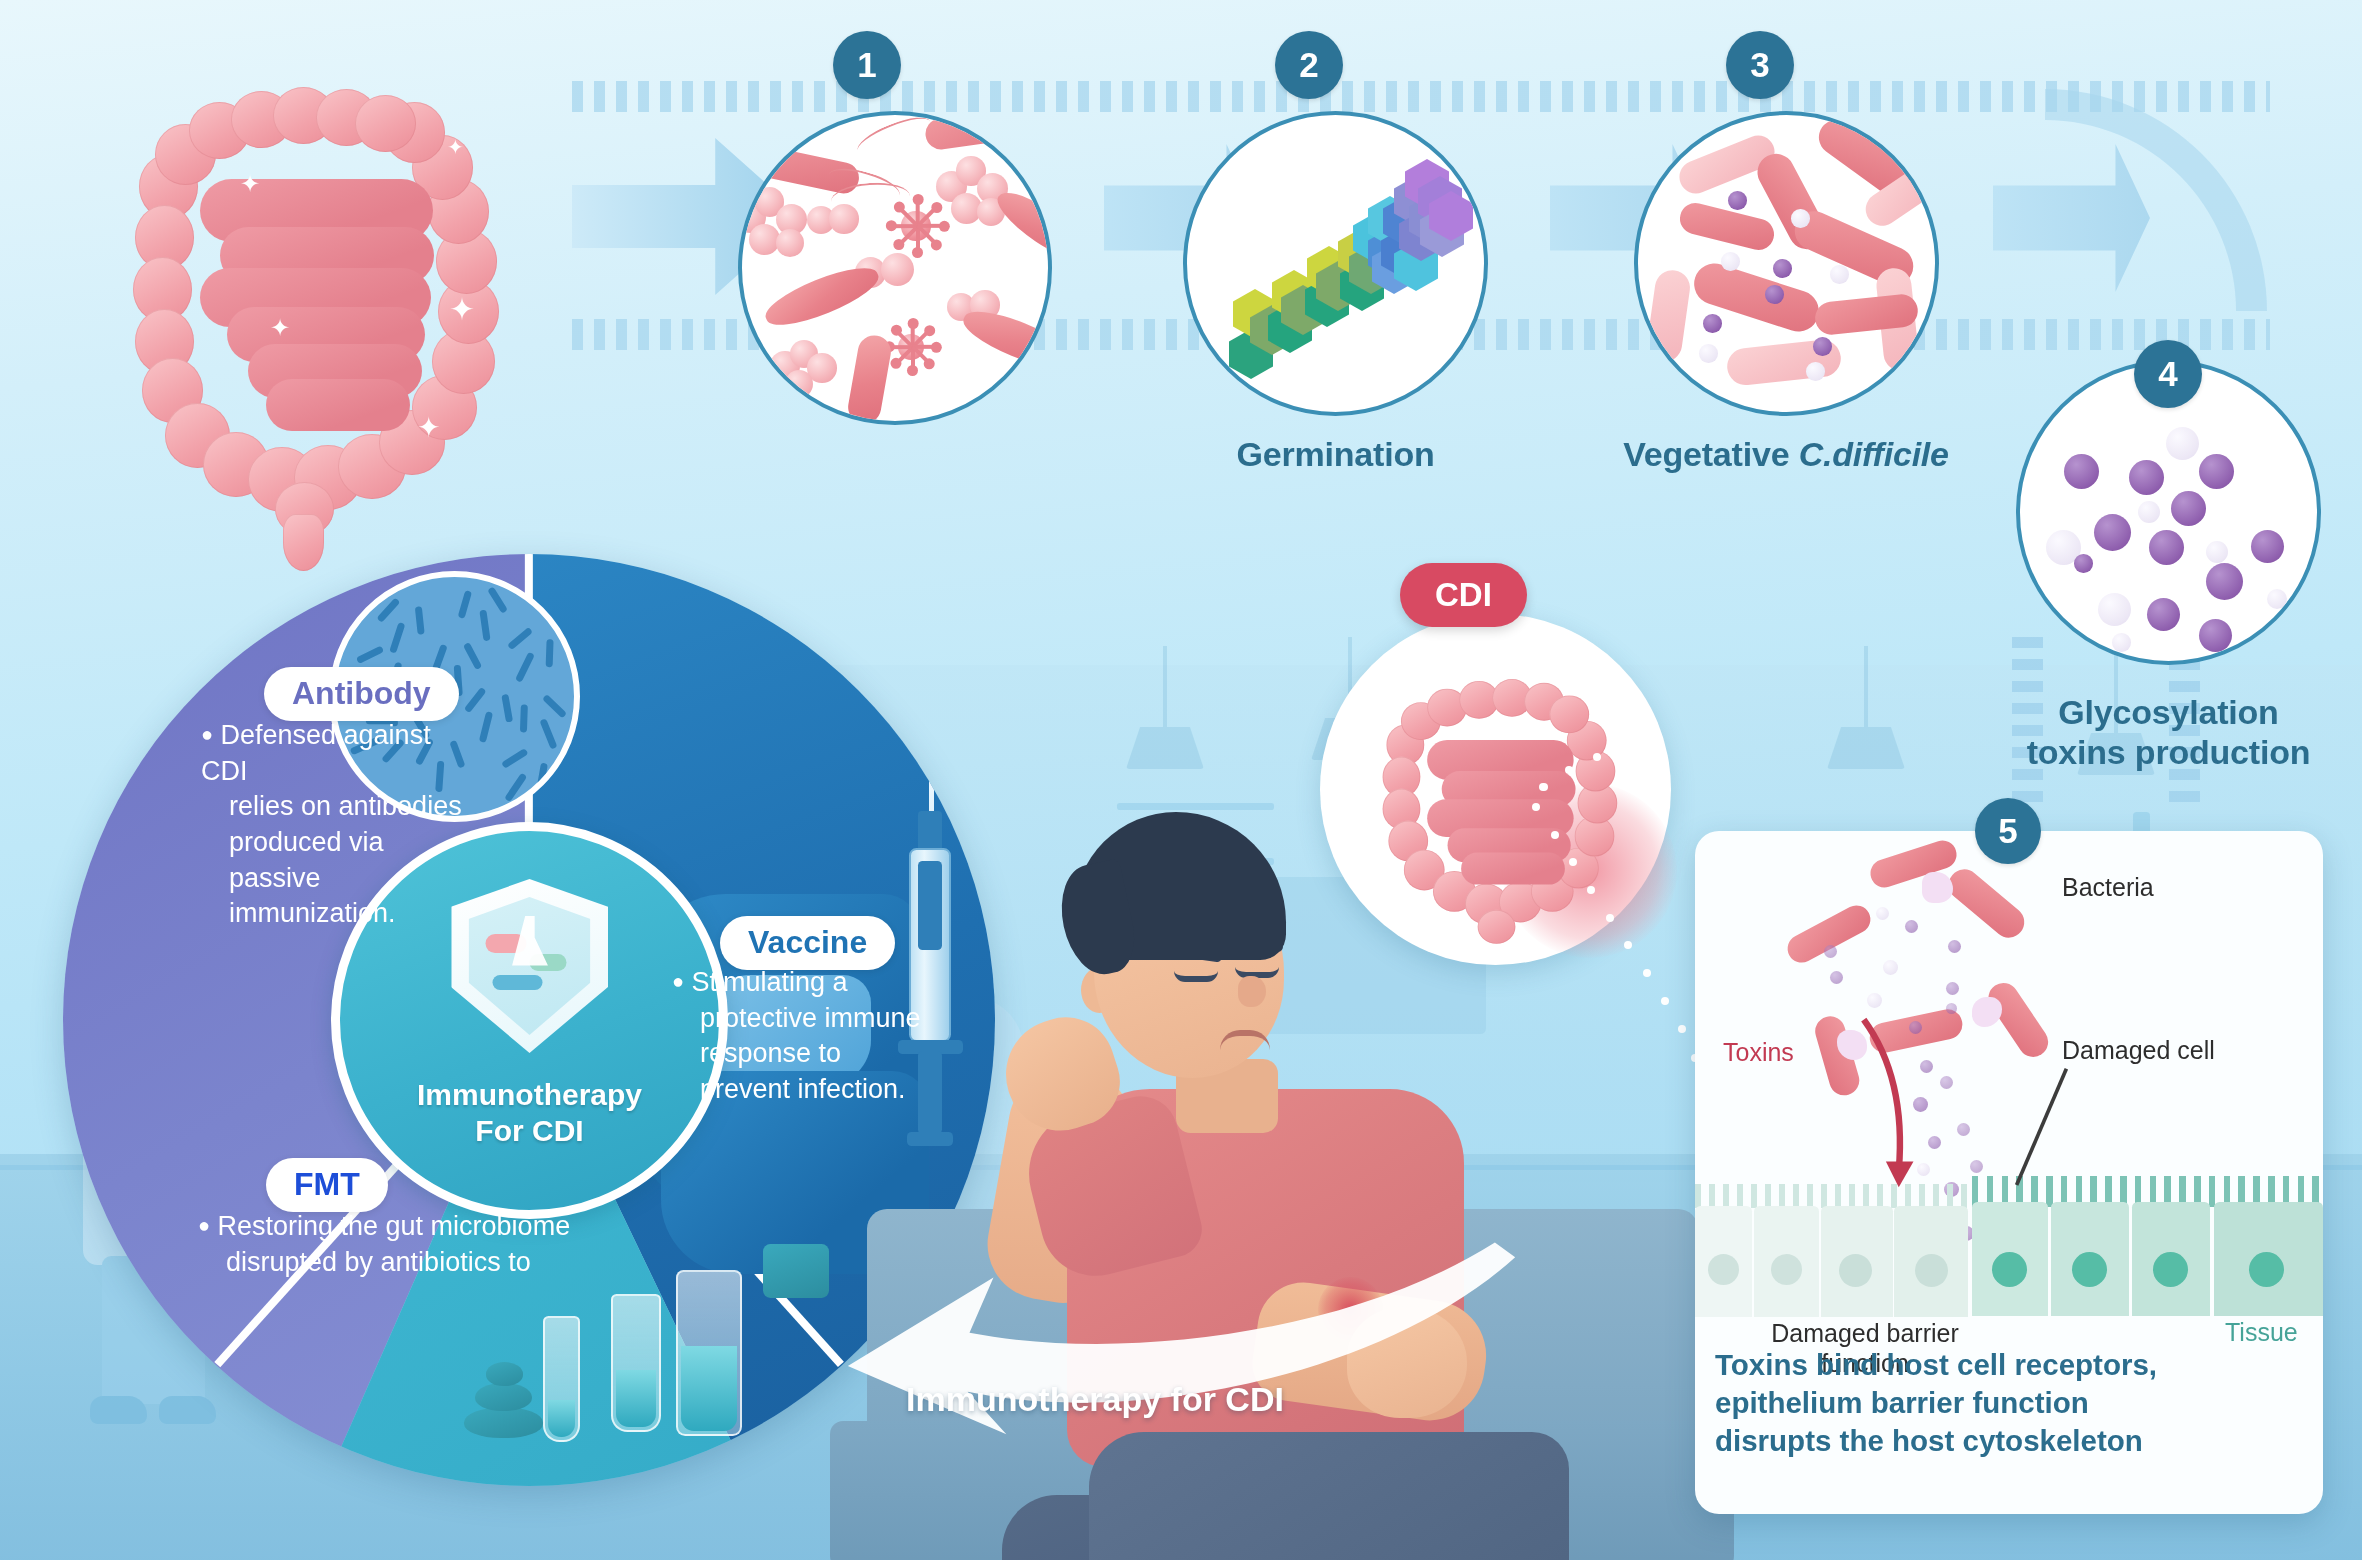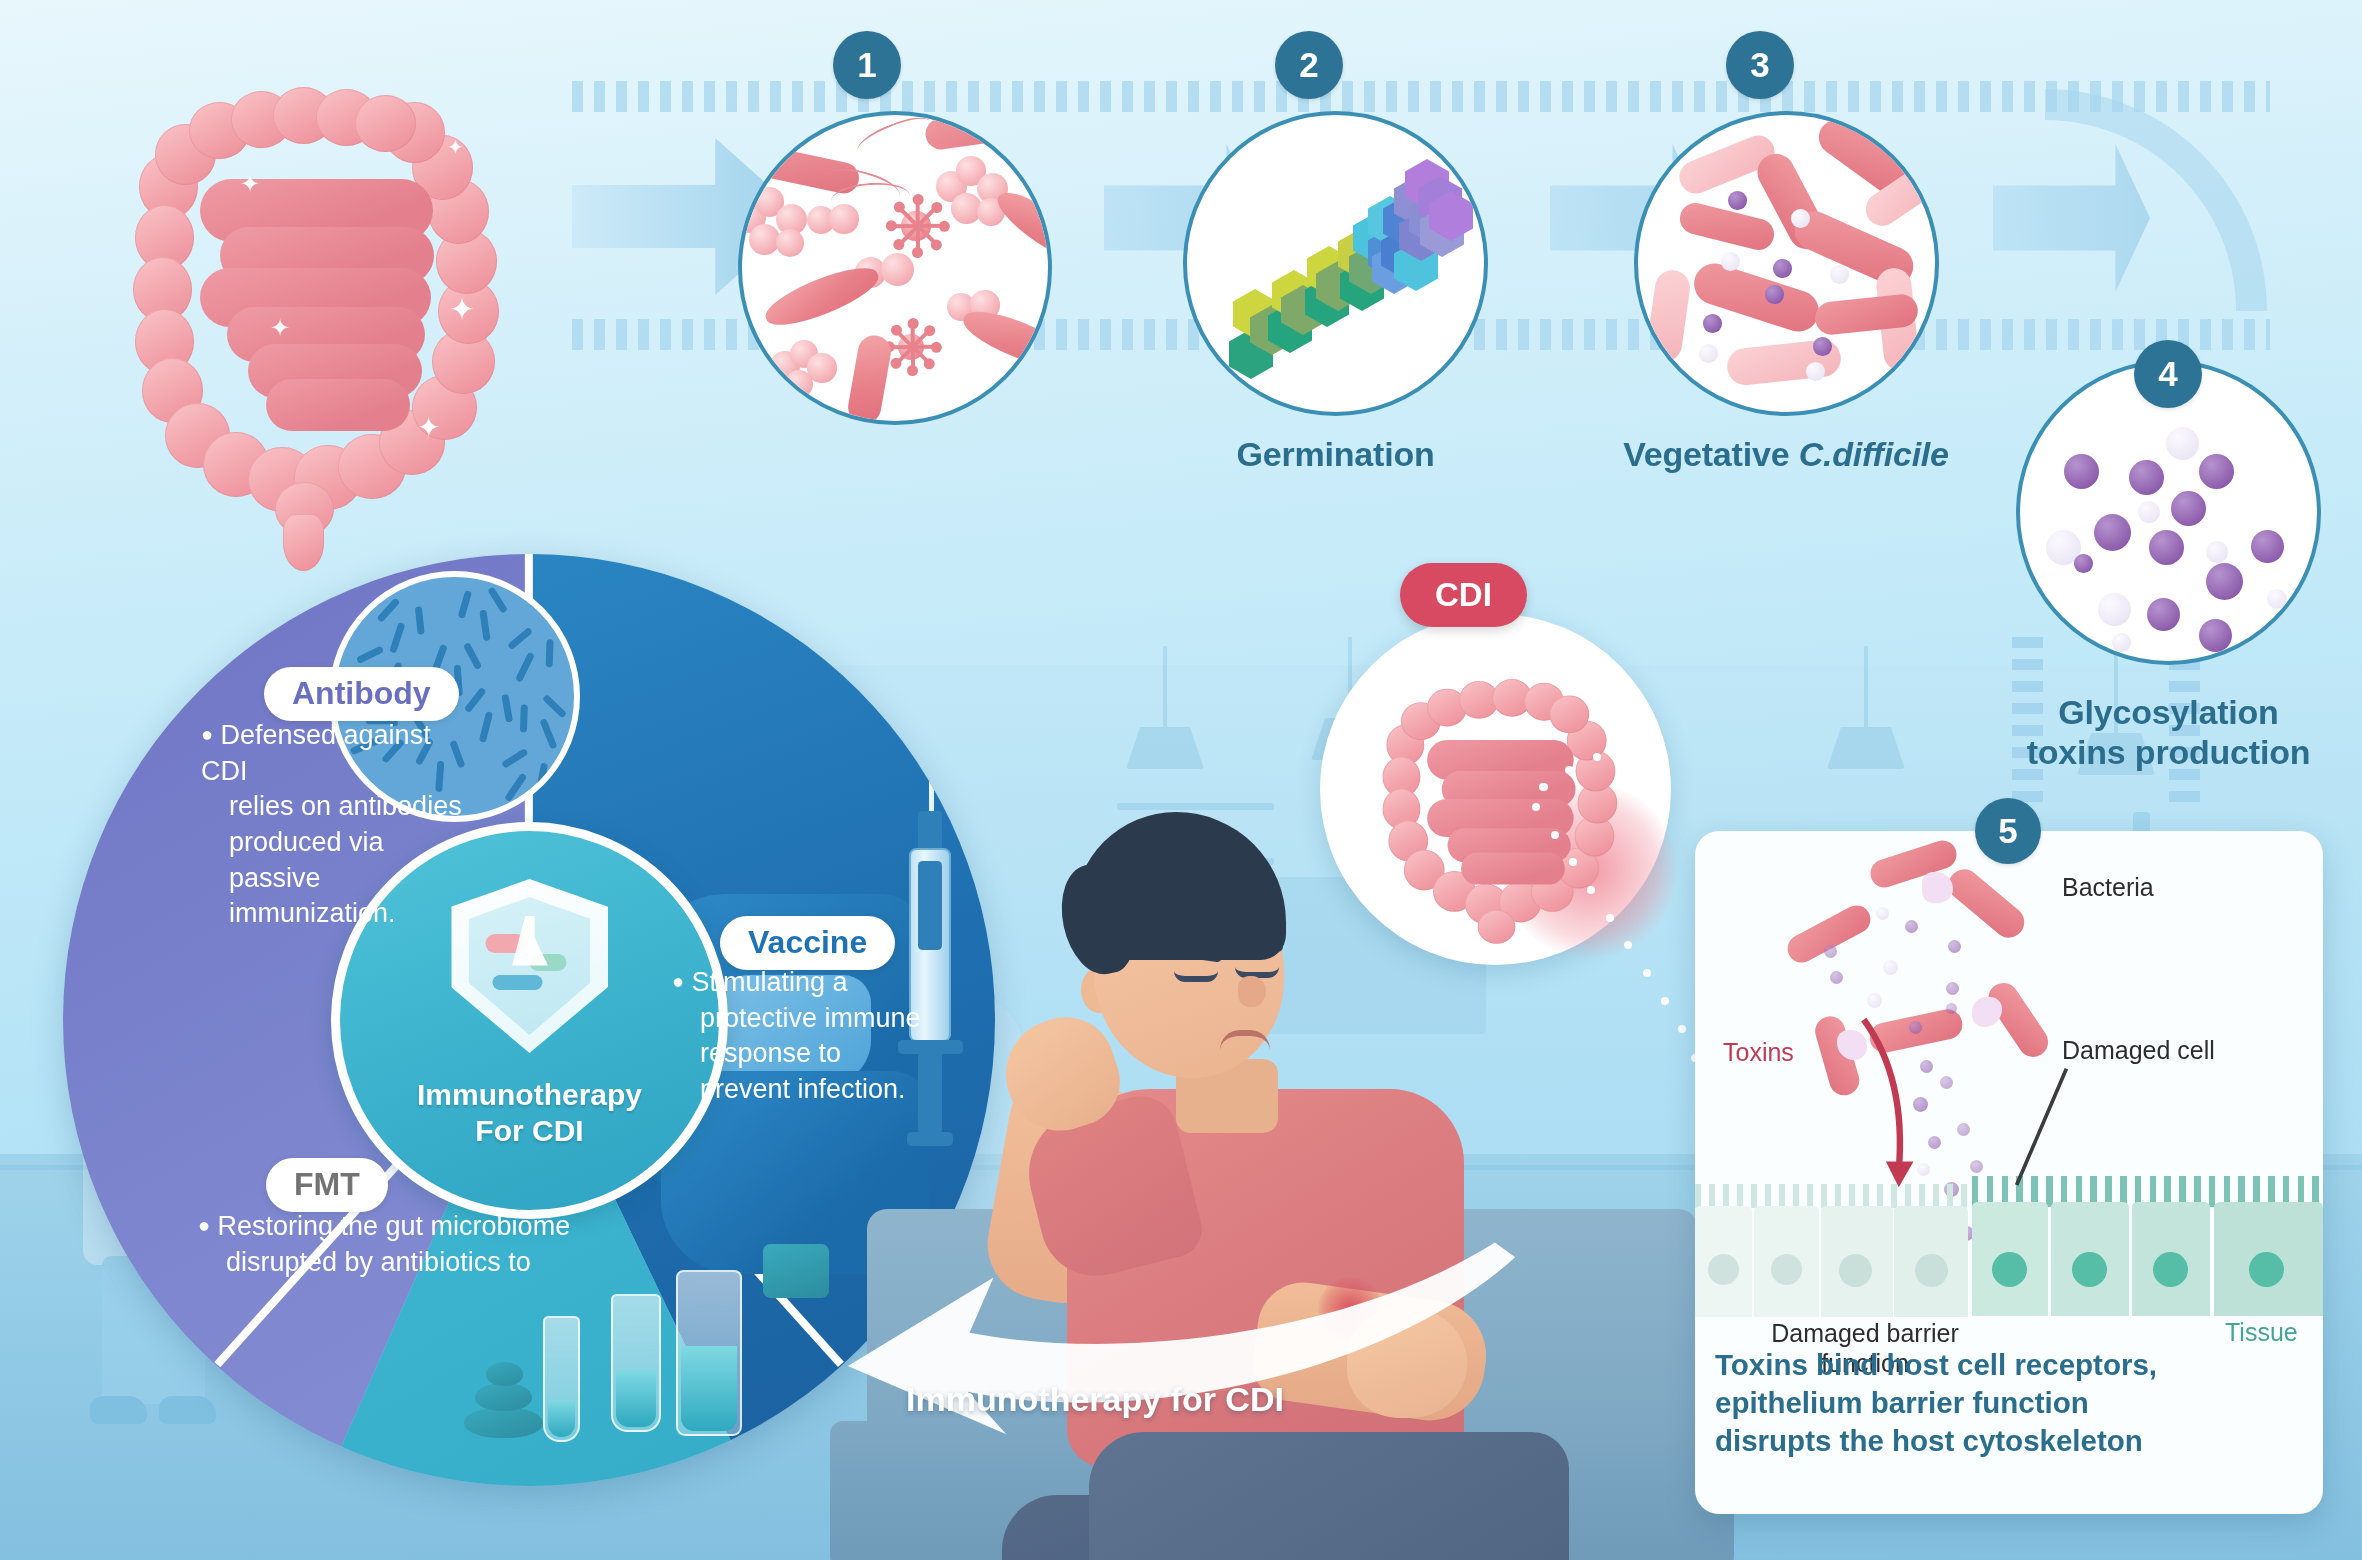--- a/index.html
+++ b/index.html
@@ -307,21 +307,21 @@
     clip-path: polygon(38% 0, 62% 0, 62% 44%, 96% 100%, 4% 100%);
   }
 
   .seg-tag {
     position:absolute; background:#fff; border-radius:922px;
     padding:8.3px 28px; font-size:32px; font-weight:700;
     box-shadow:0 1.8px 7.4px rgba(0,0,0,.10); z-index:5; white-space:nowrap;
   }
   .seg-tag.antibody { color:#6a6fc0; }
   .seg-tag.vaccine  { color:#1f73b4; }
-  .seg-tag.fmt      { color:#737373; }
+  .seg-tag.fmt      { color:#1d4ed8; }
   .seg-text {
     position:absolute; color:#fff; font-size:27px; line-height:1.32; z-index:5;
   }
   .seg-text .bul { margin-right:7.4px; font-size:20px; vertical-align:2.8px; }
 
   
   .back-arrow {
     position:absolute; left:831px; top:1237px; width:701px; height:212px;
     z-index:7;
   }

